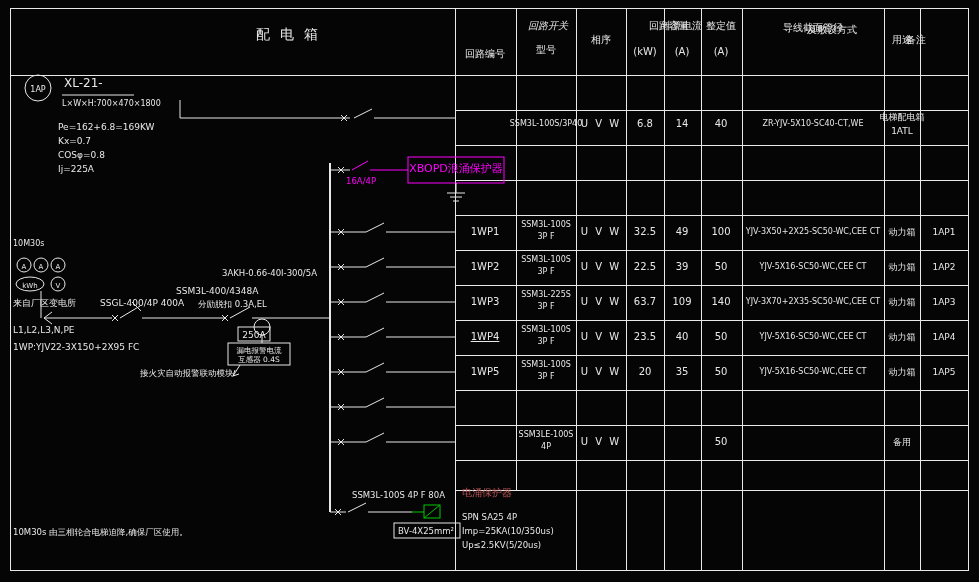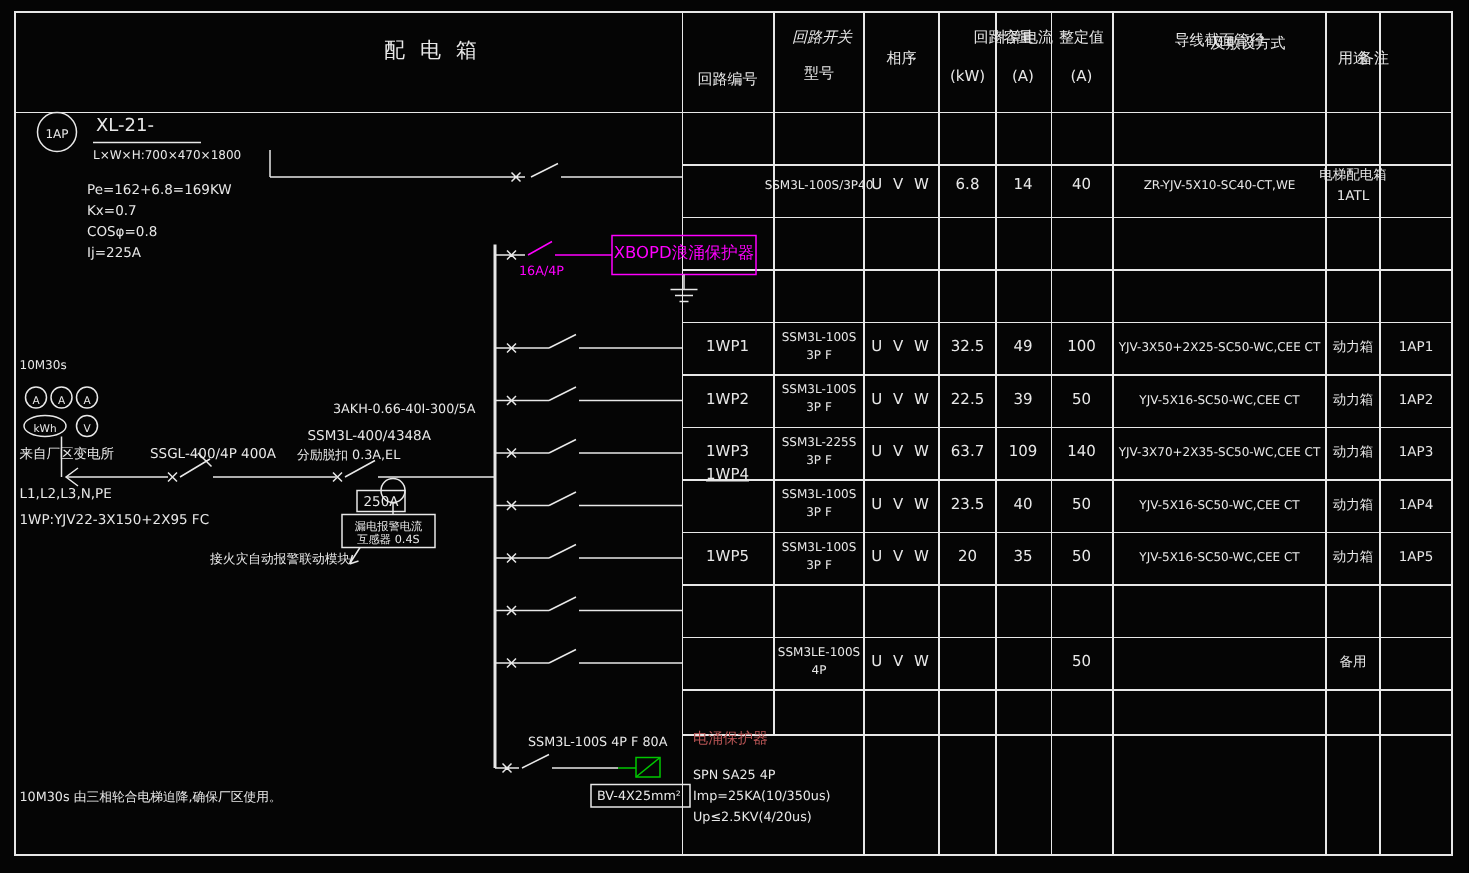--- a/index.html
+++ b/index.html
@@ -146,21 +146,21 @@
   <div class="c f8" style="left:546px;top:289px;">SSM3L-225S</div>
   <div class="c f8" style="left:546px;top:301px;">3P F</div>
   <div class="c ph" style="left:601px;top:296px;">U V W</div>
   <div class="c" style="left:645px;top:296px;">63.7</div>
   <div class="c" style="left:682px;top:296px;">109</div>
   <div class="c" style="left:721px;top:296px;">140</div>
   <div class="c f8" style="left:813px;top:296px;">YJV-3X70+2X35-SC50-WC,CEE CT</div>
   <div class="c f9" style="left:902px;top:296px;">动力箱</div>
   <div class="c f9" style="left:944px;top:296px;">1AP3</div>
 
-  <div class="c" style="left:485px;top:311px;text-decoration:underline;">1WP4</div>
+  <div class="c" style="left:485px;top:331px;text-decoration:underline;">1WP4</div>
   <div class="c f8" style="left:546px;top:324px;">SSM3L-100S</div>
   <div class="c f8" style="left:546px;top:336px;">3P F</div>
   <div class="c ph" style="left:601px;top:331px;">U V W</div>
   <div class="c" style="left:645px;top:331px;">23.5</div>
   <div class="c" style="left:682px;top:331px;">40</div>
   <div class="c" style="left:721px;top:331px;">50</div>
   <div class="c f8" style="left:813px;top:331px;">YJV-5X16-SC50-WC,CEE CT</div>
   <div class="c f9" style="left:902px;top:331px;">动力箱</div>
   <div class="c f9" style="left:944px;top:331px;">1AP4</div>
 
@@ -177,41 +177,41 @@
 
   <div class="c f8" style="left:546px;top:429px;">SSM3LE-100S</div>
   <div class="c f8" style="left:546px;top:441px;">4P</div>
   <div class="c ph" style="left:601px;top:436px;">U V W</div>
   <div class="c" style="left:721px;top:436px;">50</div>
   <div class="c f9" style="left:902px;top:436px;">备用</div>
 
   <div class="l red" style="left:462px;top:487px;font-size:10px;">电涌保护器</div>
   <div class="l f85" style="left:462px;top:512px;">SPN SA25 4P</div>
   <div class="l f85" style="left:462px;top:526px;">Imp=25KA(10/350us)</div>
-  <div class="l f85" style="left:462px;top:540px;">Up≤2.5KV(4/20us)</div>
+  <div class="l f85" style="left:462px;top:540px;">Up≤2.5KV(5/20us)</div>
 
   <div class="c f8" style="left:38px;top:84px;">1AP</div>
   <div class="l f12" style="left:64px;top:78px;">XL-21-</div>
   <div class="l f8" style="left:62px;top:98px;">L×W×H:700×470×1800</div>
   <div class="l" style="left:58px;top:122px;">Pe=162+6.8=169KW</div>
   <div class="l" style="left:58px;top:136px;">Kx=0.7</div>
   <div class="l" style="left:58px;top:150px;">COSφ=0.8</div>
   <div class="l" style="left:58px;top:164px;">Ij=225A</div>
   <div class="l f8" style="left:13px;top:238px;">10M30s</div>
   <div class="c f7" style="left:24px;top:261px;">A</div>
   <div class="c f7" style="left:41px;top:261px;">A</div>
   <div class="c f7" style="left:58px;top:261px;">A</div>
   <div class="c f7" style="left:30px;top:280px;">kWh</div>
   <div class="c f7" style="left:58px;top:280px;">V</div>
   <div class="l" style="left:13px;top:298px;">来自厂区变电所</div>
   <div class="l" style="left:100px;top:298px;">SSGL-400/4P 400A</div>
   <div class="l" style="left:13px;top:325px;">L1,L2,L3,N,PE</div>
   <div class="l" style="left:13px;top:342px;">1WP:YJV22-3X150+2X95 FC</div>
   <div class="l f85" style="left:222px;top:268px;">3AKH-0.66-40I-300/5A</div>
-  <div class="l" style="left:205px;top:286px;text-align:center;">SSM3L-400/4348A</div>
+  <div class="l" style="left:176px;top:286px;text-align:center;">SSM3L-400/4348A</div>
   <div class="l f85" style="left:198px;top:299px;">分励脱扣 0.3A,EL</div>
   <div class="c f9" style="left:254px;top:329px;">250A</div>
   <div class="c" style="left:259px;top:345px;font-size:7.5px;">漏电报警电流</div>
   <div class="c" style="left:259px;top:354px;font-size:7.5px;">互感器 0.4S</div>
   <div class="l f85" style="left:140px;top:368px;">接火灾自动报警联动模块</div>
   <div class="c f11 mag" style="left:456px;top:163px;">XBOPD浪涌保护器</div>
   <div class="l f85 mag" style="left:346px;top:176px;">16A/4P</div>
   <div class="l f85" style="left:342px;top:490px;margin-left:10px;">SSM3L-100S 4P F  80A</div>
   <div class="l f85" style="left:398px;top:526px;">BV-4X25mm²</div>
   <div class="l f85" style="left:13px;top:527px;">10M30s   由三相轮合电梯迫降,确保厂区使用。</div>

